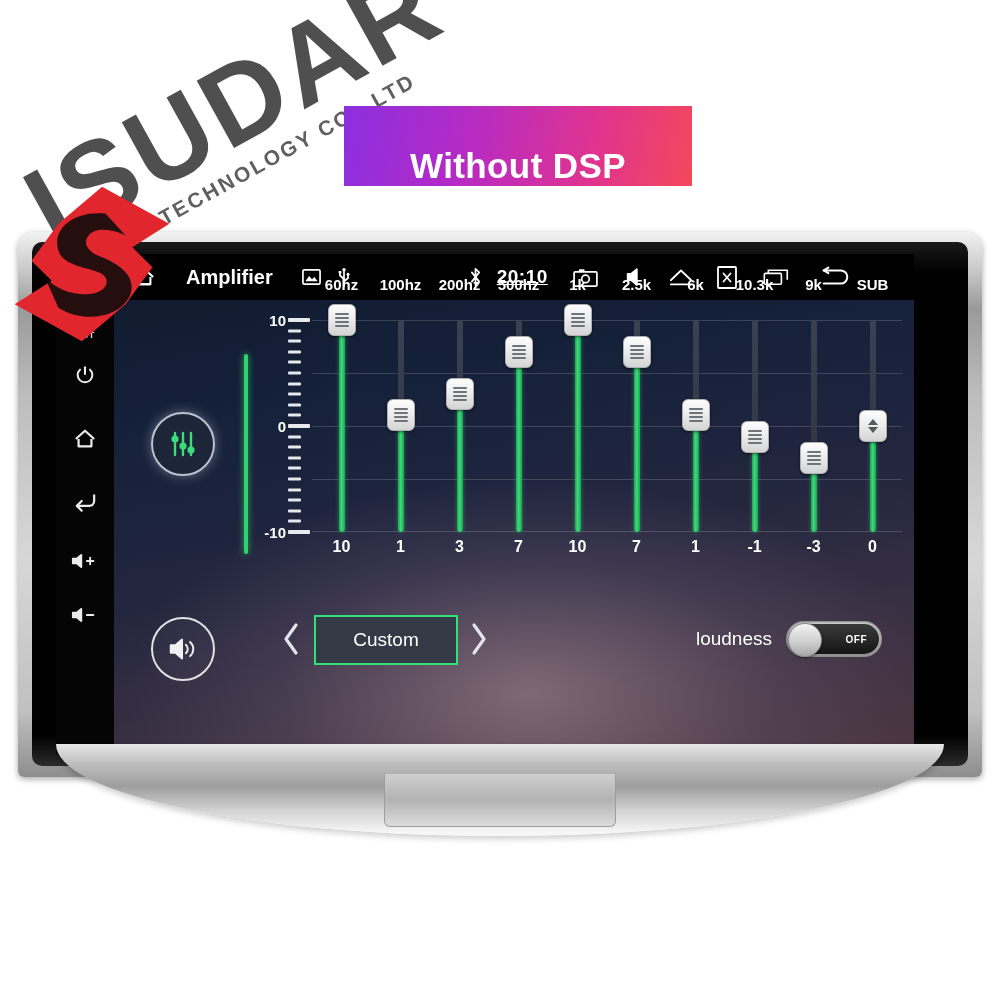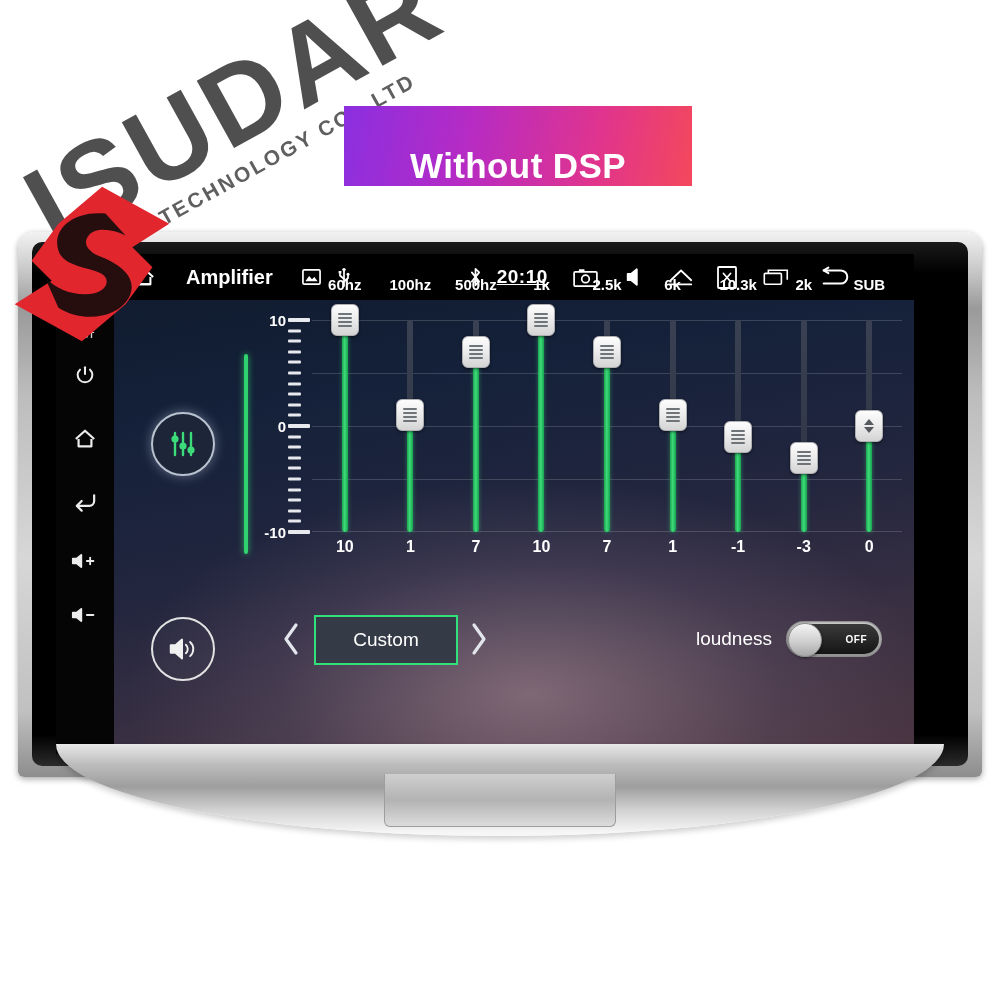--- a/index.html
+++ b/index.html
@@ -449,20 +449,34 @@
               <div class="thumb" style="top: 95.4px;">
                 <i></i>
                 <i></i>
                 <i></i>
                 <i></i>
               </div>
             </div>
             <div class="band-value">1</div>
           </div>
           <div class="band">
+            <div class="band-label">200hz</div>
+            <div class="slider">
+              <div class="track-bg"></div>
+              <div class="track-fill" style="height: 137.8px;"></div>
+              <div class="thumb" style="top: 74.2px;">
+                <i></i>
+                <i></i>
+                <i></i>
+                <i></i>
+              </div>
+            </div>
+            <div class="band-value">3</div>
+          </div>
+          <div class="band">
             <div class="band-label">500hz</div>
             <div class="slider">
               <div class="track-bg"></div>
               <div class="track-fill" style="height: 180.2px;"></div>
               <div class="thumb" style="top: 31.8px;">
                 <i></i>
                 <i></i>
                 <i></i>
                 <i></i>
               </div>
@@ -519,21 +533,21 @@
               <div class="thumb" style="top: 116.6px;">
                 <i></i>
                 <i></i>
                 <i></i>
                 <i></i>
               </div>
             </div>
             <div class="band-value">-1</div>
           </div>
           <div class="band">
-            <div class="band-label">2k</div>
+            <div class="band-label">9k</div>
             <div class="slider">
               <div class="track-bg"></div>
               <div class="track-fill" style="height: 74.2px;"></div>
               <div class="thumb" style="top: 137.8px;">
                 <i></i>
                 <i></i>
                 <i></i>
                 <i></i>
               </div>
             </div>

